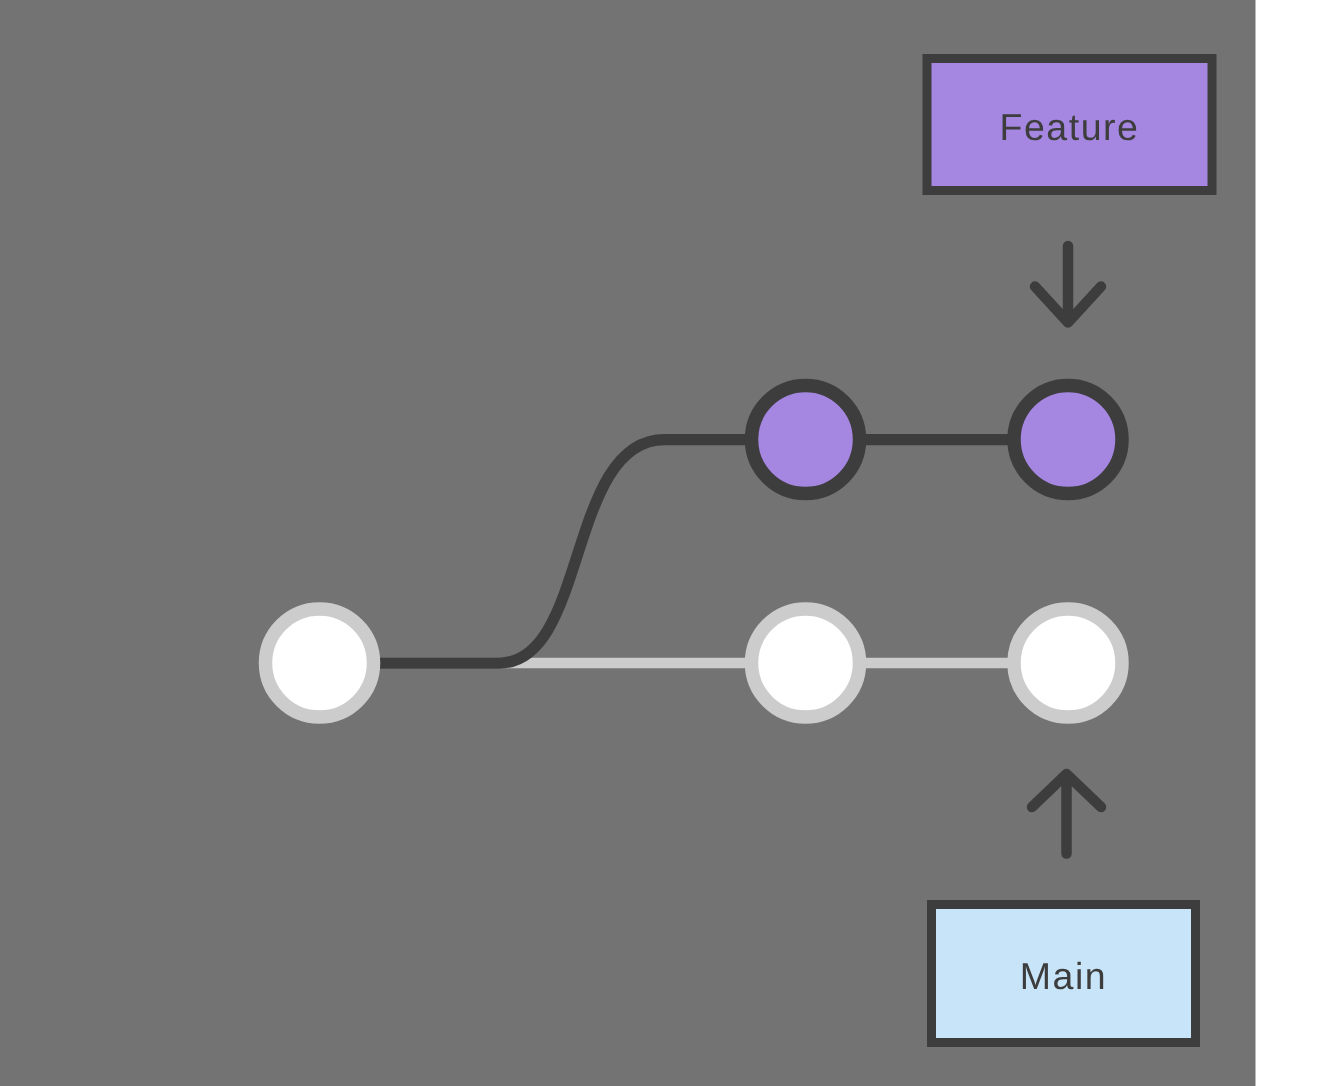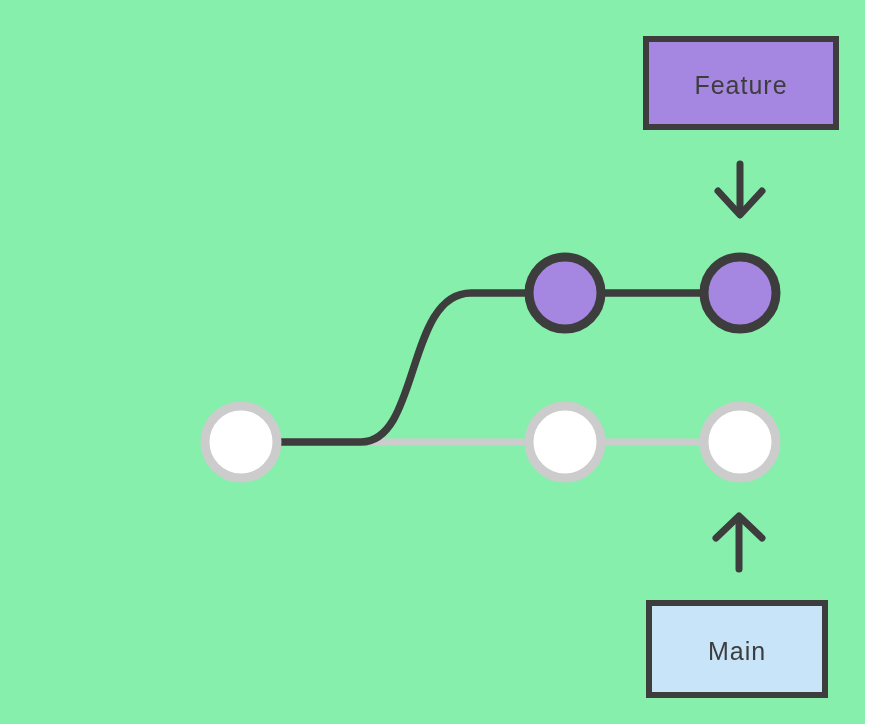--- a/index.html
+++ b/index.html
@@ -4,24 +4,23 @@
 <style>
   html, body {
     margin: 0;
     padding: 0;
     background: #ffffff;
   }
   .stage {
     position: relative;
     width: 837px;
     height: 724px;
-    background: #86efac;
+    background: #737373;
     overflow: hidden;
     font-family: "Liberation Sans", sans-serif;
-    padding-left: 28px;
   }
   svg { display: block; }
   .branch-label-text {
     font-family: "Liberation Sans", sans-serif;
     font-size: 25px;
     letter-spacing: 1px;
     fill: #3d3d3d;
   }
 </style>
 </head>

